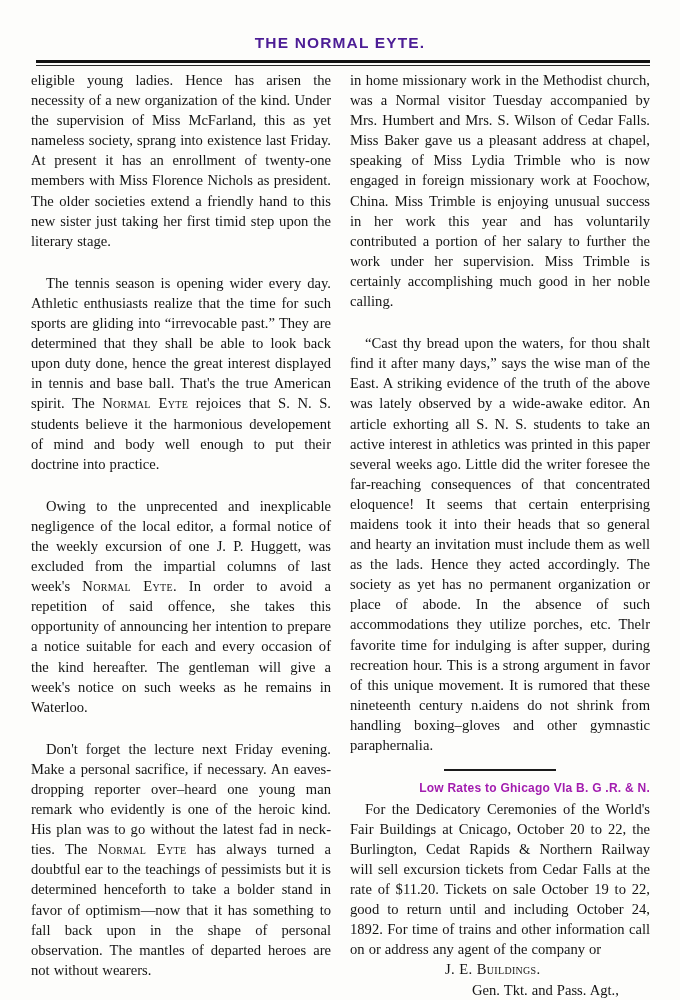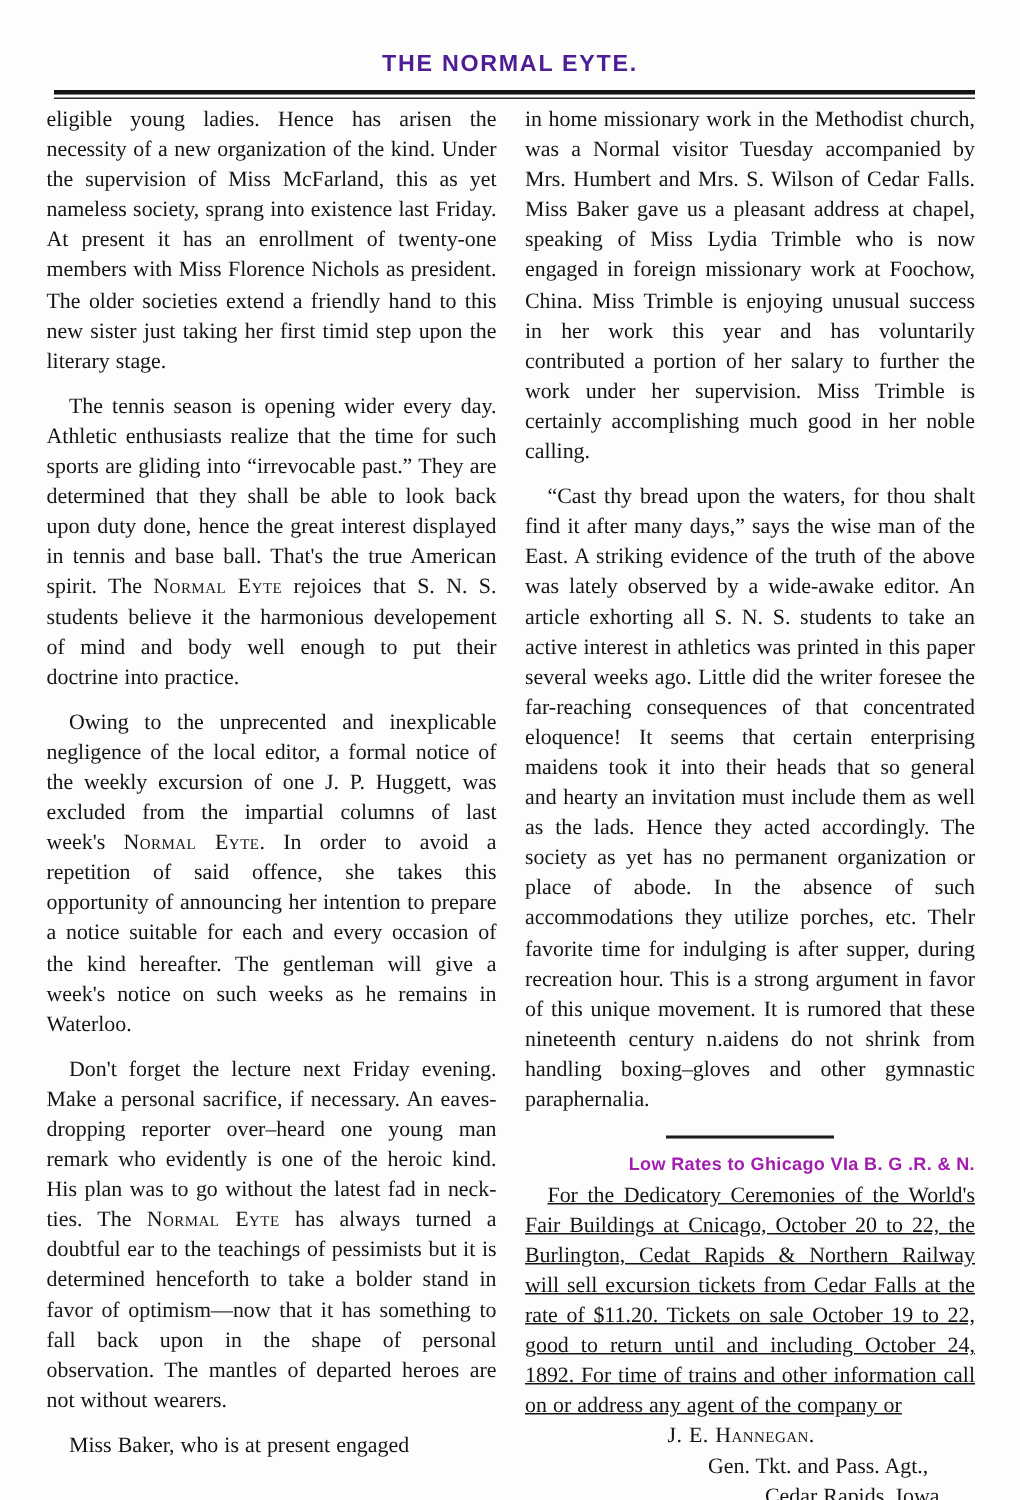--- a/index.html
+++ b/index.html
@@ -80,21 +80,21 @@
     line-height: 20.1px;
     text-align: justify;
     text-justify: inter-word;
     hyphens: none;
     word-spacing: 0.4px;
   }
   .col p.indent {
     text-indent: 15px;
   }
   .col p + p.indent {
-    margin-top: 10px;
+    margin-top: 22px;
   }
 
   
   .sc {
     font-variant: small-caps;
     letter-spacing: 0.3px;
   }
 
   
   .ad-divider {
@@ -113,21 +113,20 @@
     margin: 0 0 3px 0;
     line-height: 16px;
     white-space: nowrap;
   }
   .ad-body {
     font-size: 14.6px;
     line-height: 20.1px;
     text-align: justify;
     text-indent: 15px;
     margin: 0;
-    text-decoration: underline;
   }
   .sig {
     font-size: 14.6px;
     line-height: 20.4px;
     margin: 0;
     white-space: nowrap;
   }
   .sig-1 { padding-left: 95px; }
   .sig-2 { padding-left: 122px; }
   .sig-3 { padding-left: 160px; }
@@ -158,21 +157,21 @@
     <div class="col col-right">
       <p>in home missionary work in the Methodist church, was a Normal visitor Tuesday accompanied by Mrs. Humbert and Mrs. S. Wilson of Cedar Falls.   Miss Baker gave us a pleasant address at chapel, speaking of Miss Lydia Trimble who is now engaged in foreign missionary work at Foochow, China.   Miss Trimble is enjoying unusual success in her work this year and has voluntarily contributed a portion of her salary to further the work under her supervision. Miss Trimble is certainly accomplishing much good in her noble calling.</p>
       <p class="indent">“Cast thy bread upon the waters, for thou shalt find it after many days,” says the wise man of the East.   A striking evidence of the truth of the above was lately observed by a wide-awake editor.   An article exhorting all S. N. S. students to take an active interest in athletics was printed in this paper several weeks ago.   Little did the writer foresee the far-reaching consequences of that concentrated eloquence!   It seems that certain enterprising maidens took it into their heads that so general and hearty an invitation must include them as well as the lads.   Hence they acted accordingly.   The society as yet has no permanent organization or place of abode.   In the absence of such accommodations they utilize porches, etc.   Thelr favorite time for indulging is after supper, during recreation hour.   This is a strong argument in favor of this unique movement.   It is rumored that these nineteenth century n.aidens do not shrink from handling boxing–gloves and other gymnastic paraphernalia.</p>
 
       <div class="ad-divider"></div>
 
       <div>
         <div class="ad-head">Low Rates to Ghicago VIa B. G .R. &amp; N.</div>
         <p class="ad-body">For the Dedicatory Ceremonies of the World's Fair Buildings at Cnicago, October 20 to 22, the Burlington, Cedat Rapids &amp; Northern Railway will sell excursion tickets from Cedar Falls at the rate of $11.20. Tickets on sale October 19 to 22, good to return until and including October 24, 1892. For time of trains and other information call on or address any agent of the company or</p>
         <p class="sig sig-1">
-          <span class="sc inline-blk">J. E. Hannegan.</span>
+          <span class="sc inline-blk">J. E. Buildings.</span>
         </p>
         <p class="sig sig-2">Gen. Tkt. and Pass. Agt.,</p>
         <p class="sig sig-3">Cedar Rapids, Iowa.</p>
       </div>
     </div>
 
   </div>
 </div>
 
 </body></html>

